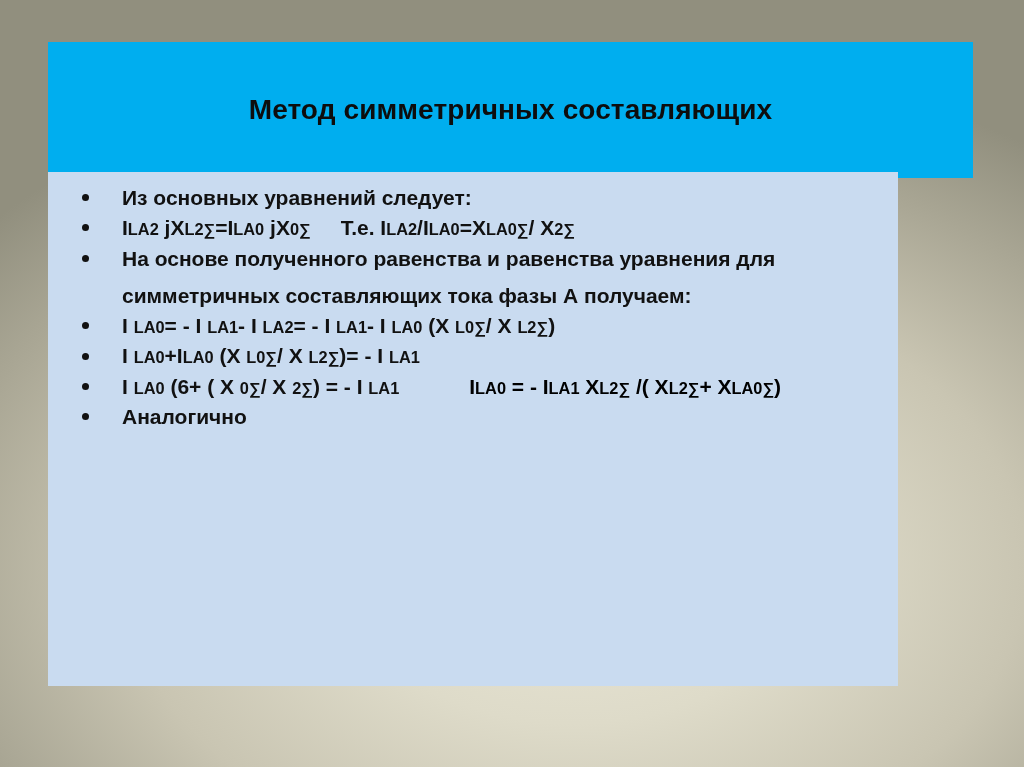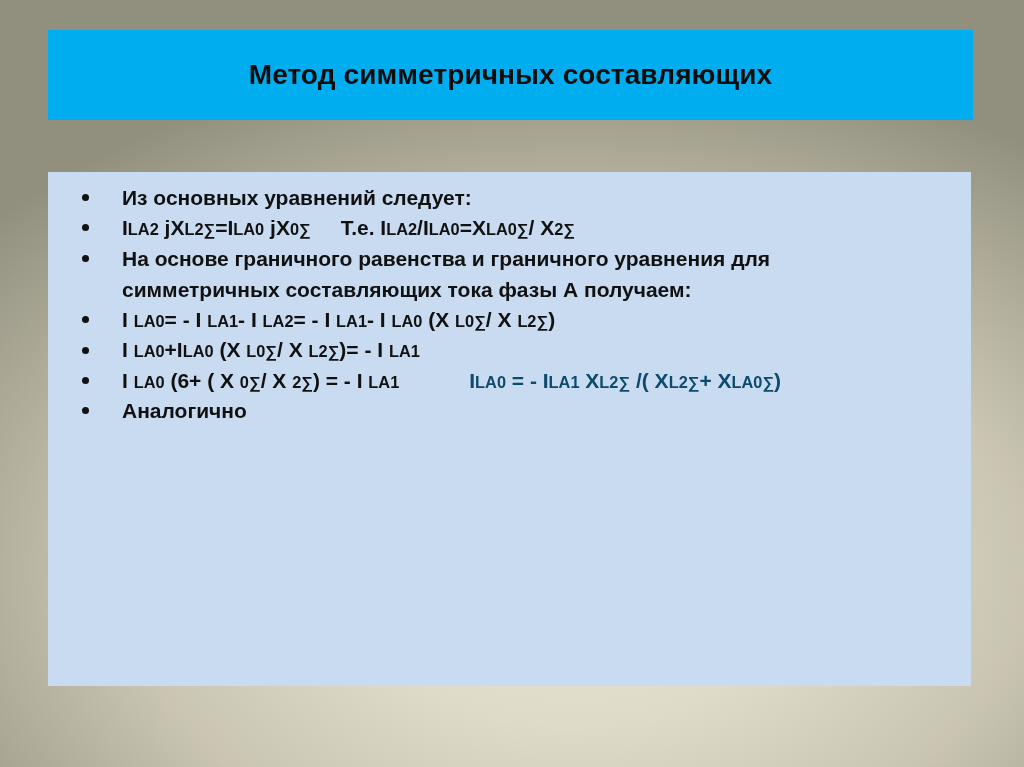--- a/index.html
+++ b/index.html
@@ -24,23 +24,23 @@
           #dedbc9 30%,
           #c9c5b2 58%,
           #a9a694 82%,
           #918f7e 100%);
   }
 
   
   .title-box {
     position: absolute;
     left: 48px;
-    top: 30px;
+    top: 42px;
     width: 925px;
-    height: 90px;
+    height: 136px;
     background: #00aeef;
     display: flex;
     align-items: center;
     justify-content: center;
     box-sizing: border-box;
   }
   .title-text {
     font-size: 28px;
     font-weight: bold;
     color: #0d0d0d;
@@ -48,21 +48,21 @@
     text-align: center;
     line-height: 1.1;
     white-space: nowrap;
   }
 
   
   .body-box {
     position: absolute;
     left: 48px;
     top: 172px;
-    width: 923px;
+    width: 850px;
     height: 514px;
     background: #c9dbf0;
     box-sizing: border-box;
     padding: 12px 16px 0 16px;
   }
 
   ul.bullets {
     list-style: none;
     margin: 0;
     padding: 0;
@@ -99,29 +99,29 @@
     white-space: pre-wrap;
   }
 
   
   .sub {
     font-size: 0.78em;
     font-weight: bold;
     letter-spacing: 0;
   }
   .red {
-    color: #0c4a6e;
+    color: #000000;
   }
   .gap-xl { display: inline-block; width: 300px; }
 
   .wrap-line {
     display: block;
   }
   .wrap-line + .wrap-line {
-    margin-top: 4px;
+    margin-top: 10px;
   }
 
   .formula-row {
     display: flex;
     align-items: flex-end;
   }
   .formula-row .lhs { white-space: nowrap; }
   .formula-row .rhs { white-space: nowrap; margin-left: 30px; }
 </style>
 </head>
@@ -141,21 +141,21 @@
         </li>
         <li>
           <span class="bullet-dot"></span>
           <span class="formula-row">
             <span class="lhs"><span>I</span><span class="sub">LA2</span><span> jX</span><span class="sub">L2∑</span><span>=I</span><span class="sub">LA0</span><span> jX</span><span class="sub">0∑</span></span>
             <span class="rhs"><span>Т.е.  I</span><span class="sub">LA2</span><span>/I</span><span class="sub">LA0</span><span>=X</span><span class="sub">LA0∑</span><span>/ X</span><span class="sub">2∑</span></span>
           </span>
         </li>
         <li>
           <span class="bullet-dot"></span>
-          <span class="wrap-line">На основе граничного равенства и граничного уравнения для</span>
+          <span class="wrap-line">На основе полученного равенства и равенства уравнения для</span>
           <span class="wrap-line">симметричных составляющих тока  фазы А получаем:</span>
         </li>
         <li>
           <span class="bullet-dot"></span>
           <span class="line-text"><span>I </span><span class="sub">LA0</span><span>= - I </span><span class="sub">LA1</span><span>- I </span><span class="sub">LA2</span><span>= - I </span><span class="sub">LA1</span><span>- I </span><span class="sub">LA0</span><span> (X </span><span class="sub">L0∑</span><span>/ X </span><span class="sub">L2∑</span><span>)</span></span>
         </li>
         <li>
           <span class="bullet-dot"></span>
           <span class="line-text"><span>I </span><span class="sub">LA0</span><span>+I</span><span class="sub">LA0</span><span> (X </span><span class="sub">L0∑</span><span>/ X </span><span class="sub">L2∑</span><span>)= - I </span><span class="sub">LA1</span></span>
         </li>

